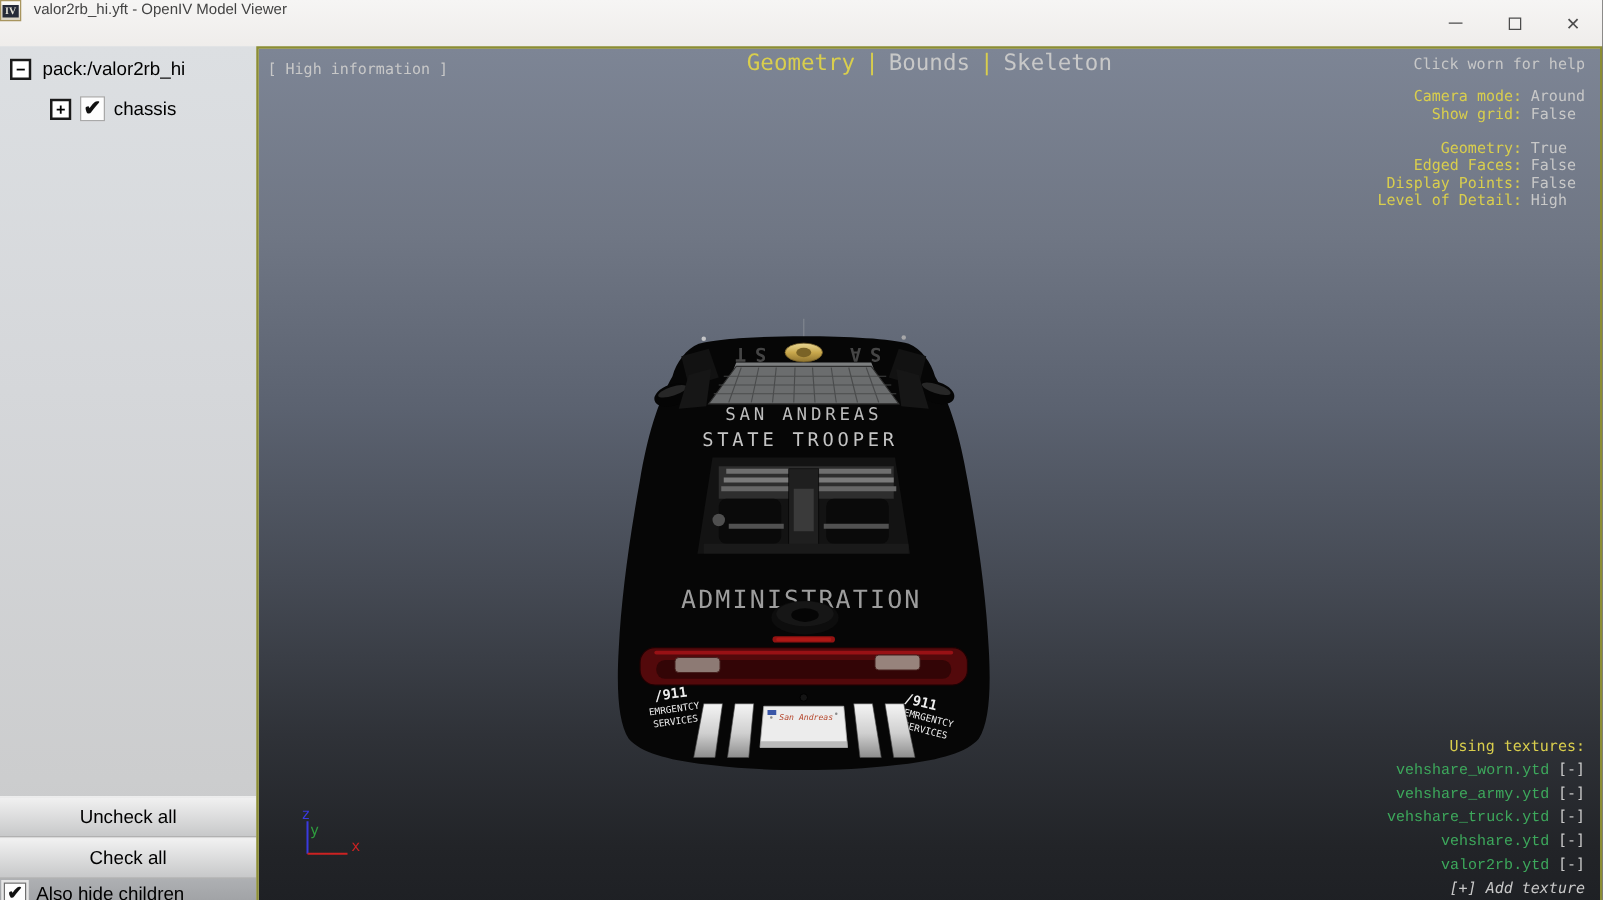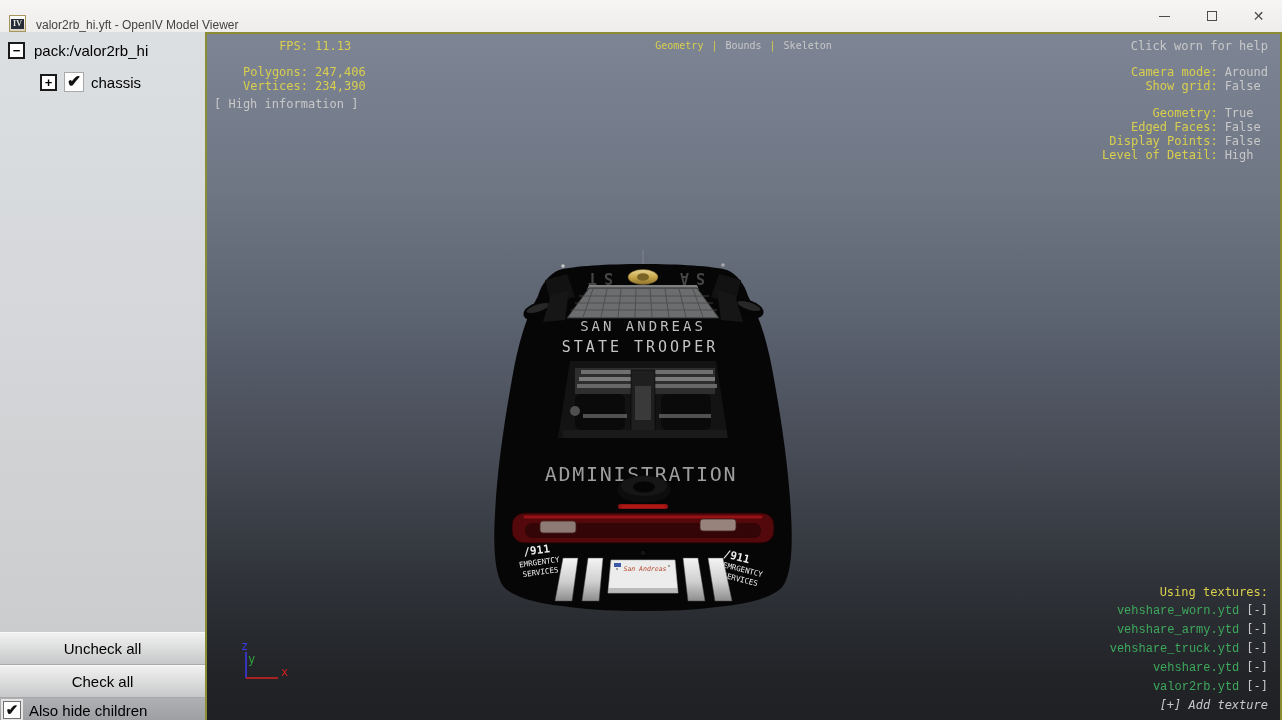--- a/index.html
+++ b/index.html
@@ -1,19 +1,19 @@
 <!DOCTYPE html>
 <html><head>
 <meta charset="utf-8">
 <style>
   html,body{margin:0;padding:0;background:#222;}
   .window{width:1282px;height:720px;position:relative;overflow:hidden;
     font-family:"Liberation Sans",sans-serif;background:#f2f1ef;}
   
-  .titlebar{height:32px;display:flex;align-items:flex-end;padding-left:9px;
+  .titlebar{height:37px;display:flex;align-items:flex-start;
     background:linear-gradient(#f6f5f4,#efedeb);}
   .app-icon{width:17px;height:17px;border:1px solid #a8955e;background:linear-gradient(#fdfdfb,#d8d2c2);
     display:flex;align-items:center;justify-content:center;margin-right:10px;box-sizing:border-box;cursor:pointer;}
   .app-icon-inner{background:#242a38;color:#e8e6da;font-size:8px;font-weight:bold;
     padding:1px 2px;line-height:1;font-family:"Liberation Serif",serif;}
   .title-text{font-size:12px;color:#434343;}
   .win-controls{margin-left:auto;display:flex;height:100%;}
   .ctrl{width:47px;height:100%;display:flex;align-items:center;justify-content:center;color:#4c4c4c;cursor:pointer;}
   .min-glyph{display:inline-block;width:11px;border-top:1px solid #4c4c4c;}
   .max-glyph{display:inline-block;width:10px;height:10px;border:1px solid #4c4c4c;box-sizing:border-box;}
@@ -45,21 +45,21 @@
   .gr{color:#c8c8c8;}
   .gn{color:#3da95c;}
   .grid2{display:grid;grid-template-columns:auto auto;column-gap:7px;}
   .grid2 .lbl{text-align:right;justify-self:end;}
   .grid2 .val{justify-self:start;}
   .gspacer{grid-column:1/3;height:12px;}
   .span2end{grid-column:1/3;justify-self:end;}
   .stats{left:7px;top:5px;}
   .stats .grid2{padding-left:29px;}
   .more-info{margin-top:4px;cursor:pointer;}
-  .tabs{top:5px;left:50%;transform:translateX(-50%);display:flex;gap:8px;font-size:10px;}
+  .tabs{top:5px;left:50%;transform:translateX(-50%);display:flex;gap:8px;font-size:18px;}
   .tab{cursor:pointer;}
   .settings{top:5px;right:12px;}
   .textures{bottom:6px;right:12px;text-align:right;line-height:18px;}
   .tex-row .rm{margin-left:7px;cursor:pointer;}
   .gn{cursor:pointer;font-family:Liberation Mono, monospace;}
   .add{cursor:pointer;font-style:italic;}
   .axis-svg{position:absolute;left:28px;bottom:32px;}
   .car-svg{position:absolute;left:0;top:0;width:100%;height:100%;}
   svg text{font-family:"DejaVu Sans Mono",monospace;}
 </style>
@@ -248,29 +248,20 @@
           <polygon points="404,526 468,526 471,559 401,559" fill="#ececec" stroke="#b0b0b0" stroke-width="0.6"></polygon>
           <rect x="407" y="529" width="7" height="4" fill="#3a57a8"></rect>
           <circle cx="410" cy="535" r="1" fill="#888"></circle>
           <circle cx="462" cy="532" r="1" fill="#888"></circle>
           <text x="438" y="537" text-anchor="middle" font-size="6.5" font-style="italic" fill="#b5452a">San Andreas</text>
           <polygon points="401,554 471,554 471,559 401,559" fill="#9a9a9a" opacity="0.6"></polygon>
         </g>
       </svg>
 
       <div class="ov stats">
-        <div class="grid2">
-          <span class="yl lbl">FPS:</span>
-          <span class="yl val">11.13</span>
-          <span class="gspacer"></span>
-          <span class="yl lbl">Polygons:</span>
-          <span class="yl val">247,406</span>
-          <span class="yl lbl">Vertices:</span>
-          <span class="yl val">234,390</span>
-        </div>
         <div class="more-info gr">[ High information ]</div>
       </div>
 
       <div class="ov tabs">
         <span class="tab yl">Geometry</span>
         <span class="yl">|</span>
         <span class="tab gr">Bounds</span>
         <span class="yl">|</span>
         <span class="tab gr">Skeleton</span>
       </div>

